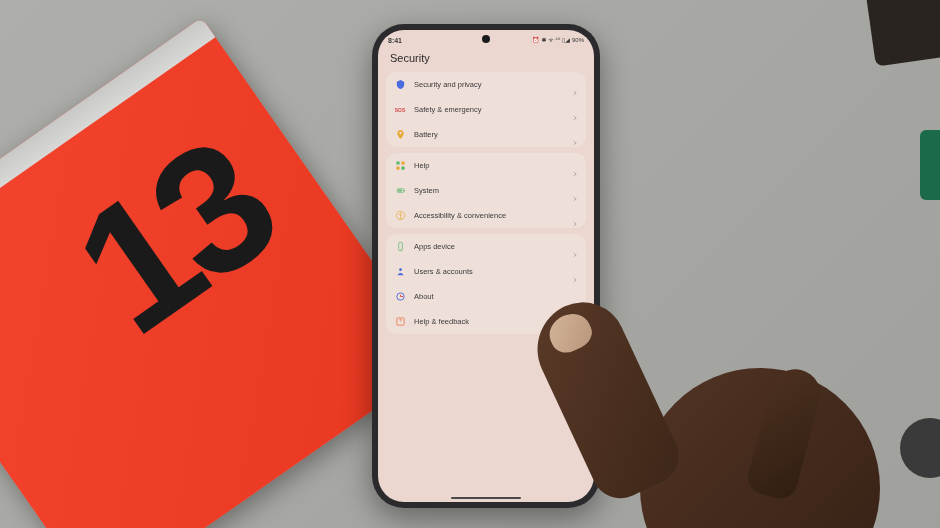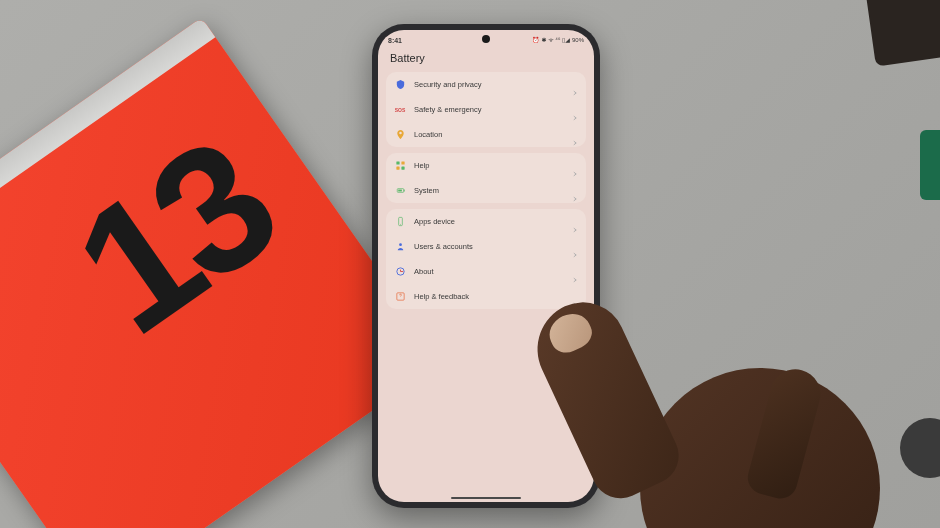--- a/index.html
+++ b/index.html
@@ -274,21 +274,21 @@
 
     <div class="status-bar">
       <span class="status-left">8:41</span>
       <span class="status-right">
         <span>⏰ ✱ ᯤ ⁴⁶ ▯◢</span>
         <span>90%</span>
       </span>
     </div>
 
     <div class="page-header">
-      <div class="page-title">Battery</div>
+      <div class="page-title">Security</div>
     </div>
 
     <div class="settings-groups" id="settings-groups">
         <div class="settings-group">
           <div class="settings-item">
             <span class="item-icon" style="color: rgb(74, 107, 220);">
               <svg viewBox="0 0 24 24" width="11" height="11">
                 <path fill="currentColor" d="M12 2L4 6v6c0 5 3.5 9.5 8 10 4.5-.5 8-5 8-10V6l-8-4z"></path>
               </svg>
             </span>
@@ -305,21 +305,21 @@
             <span class="item-chevron"><svg class="chevron-svg" viewBox="0 0 10 10" width="6" height="6">
                 <path d="M3 2l4 3-4 3"></path>
               </svg></span>
           </div>
           <div class="settings-item">
             <span class="item-icon" style="color: rgb(232, 168, 56);">
               <svg viewBox="0 0 24 24" width="11" height="11">
                 <path fill="currentColor" d="M12 2C8 2 5 5 5 9c0 5 7 13 7 13s7-8 7-13c0-4-3-7-7-7zm0 9.5A2.5 2.5 0 1112 6a2.5 2.5 0 010 5.5z"></path>
               </svg>
             </span>
-            <span class="item-label">Location</span>
+            <span class="item-label">Battery</span>
             <span class="item-chevron"><svg class="chevron-svg" viewBox="0 0 10 10" width="6" height="6">
                 <path d="M3 2l4 3-4 3"></path>
               </svg></span>
           </div>
         </div>
         <div class="settings-group">
           <div class="settings-item">
             <span class="item-icon" style="color: rgb(88, 184, 104);">
               <svg viewBox="0 0 24 24" width="11" height="11">
                 <rect x="3" y="3" width="7" height="7" rx="1" fill="currentColor"></rect>
@@ -335,20 +335,33 @@
           </div>
           <div class="settings-item">
             <span class="item-icon" style="color: rgb(88, 184, 104);">
               <svg viewBox="0 0 24 24" width="11" height="11">
                 <rect x="5" y="8" width="14" height="8" rx="1.5" fill="none" stroke="currentColor" stroke-width="1.5"></rect>
                 <rect x="7" y="10" width="8" height="4" fill="currentColor"></rect>
                 <rect x="19" y="10" width="2" height="4" fill="currentColor"></rect>
               </svg>
             </span>
             <span class="item-label">System</span>
+            <span class="item-chevron"><svg class="chevron-svg" viewBox="0 0 10 10" width="6" height="6">
+                <path d="M3 2l4 3-4 3"></path>
+              </svg></span>
+          </div>
+          <div class="settings-item">
+            <span class="item-icon" style="color: rgb(232, 168, 56);">
+              <svg viewBox="0 0 24 24" width="11" height="11">
+                <circle cx="12" cy="12" r="9" fill="none" stroke="currentColor" stroke-width="1.5"></circle>
+                <circle cx="12" cy="7" r="1.5" fill="currentColor"></circle>
+                <path d="M8 10l4 1 4-1M12 11v5l-2 4M12 16l2 4" stroke="currentColor" stroke-width="1.5" fill="none"></path>
+              </svg>
+            </span>
+            <span class="item-label">Accessibility &amp; convenience</span>
             <span class="item-chevron"><svg class="chevron-svg" viewBox="0 0 10 10" width="6" height="6">
                 <path d="M3 2l4 3-4 3"></path>
               </svg></span>
           </div>
         </div>
         <div class="settings-group">
           <div class="settings-item">
             <span class="item-icon" style="color: rgb(88, 184, 104);">
               <svg viewBox="0 0 24 24" width="11" height="11">
                 <rect x="8" y="3" width="8" height="18" rx="2" fill="none" stroke="currentColor" stroke-width="1.5"></rect>

